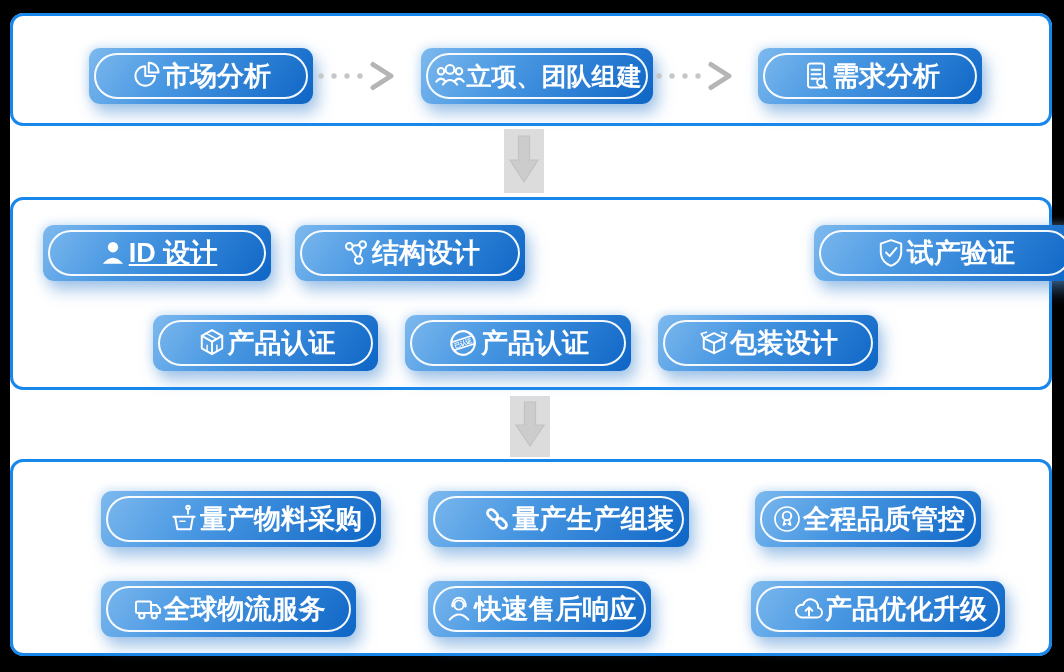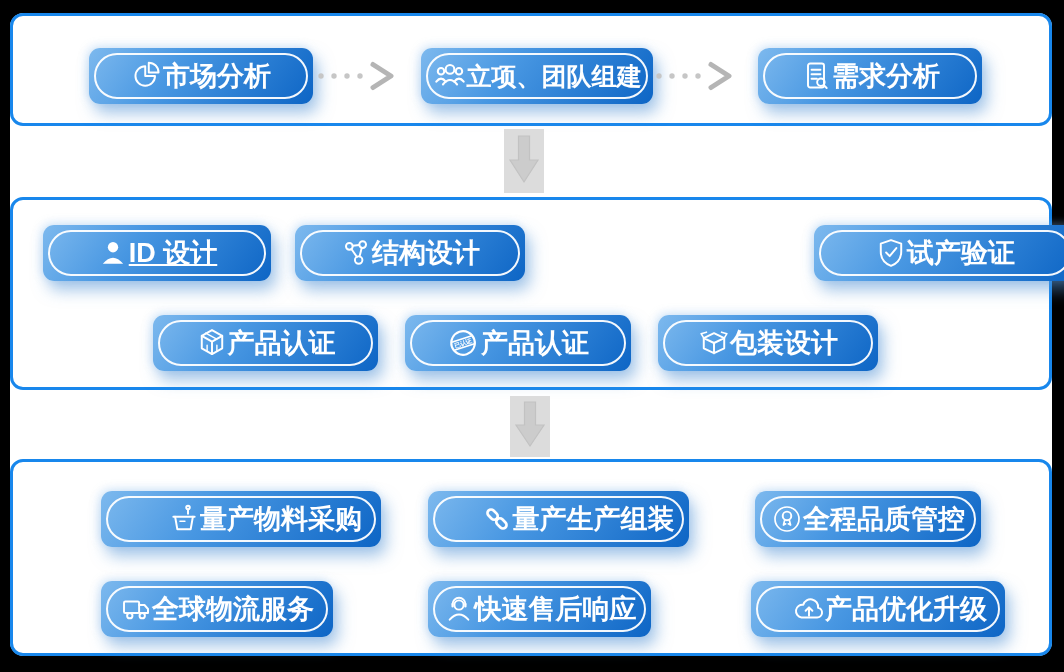--- a/index.html
+++ b/index.html
@@ -22,21 +22,21 @@
   .ic{stroke:#fff;fill:none;stroke-width:2.2;stroke-linecap:round;stroke-linejoin:round;flex:0 0 auto;position:relative;}
   .flow-conn{position:absolute;top:42px;}
   .down-arrow{position:absolute;}
   
   .b1{left:76px;top:32px;width:224px;}  .b2{left:408px;top:32px;width:232px;}  .b3{left:745px;top:32px;width:224px;}
   .c1{left:300px;width:98px;}           .c2{left:638px;width:98px;}
   .b4{left:30px;top:25px;width:228px;text-decoration:underline;}  .b5{left:282px;top:25px;width:230px;}
   .b6{left:535px;top:25px;width:227px;} .b7{left:790px;top:25px;width:262px;margin-left:11px;}
   .b8{left:140px;top:115px;width:225px;}.b9{left:392px;top:115px;width:226px;}.b10{left:645px;top:115px;width:220px;}
   .b11{left:88px;top:29px;width:232px;padding-left:48px;} .b12{left:415px;top:29px;width:223px;padding-left:38px;} .b13{left:742px;top:29px;width:226px;}
-  .b14{left:88px;top:119px;width:232px;}.b15{left:415px;top:119px;width:223px;}.b16{left:738px;top:119px;width:230px;padding-left:24px;}
+  .b14{left:88px;top:119px;width:255px;}.b15{left:415px;top:119px;width:223px;}.b16{left:738px;top:119px;width:230px;padding-left:24px;}
   .da1{left:504px;top:129px;}           .da2{left:510px;top:396px;}
 </style>
 </head>
 <body>
 
 <div class="canvas">
   <div class="page"></div>
 
   <div class="sect s1">
 

